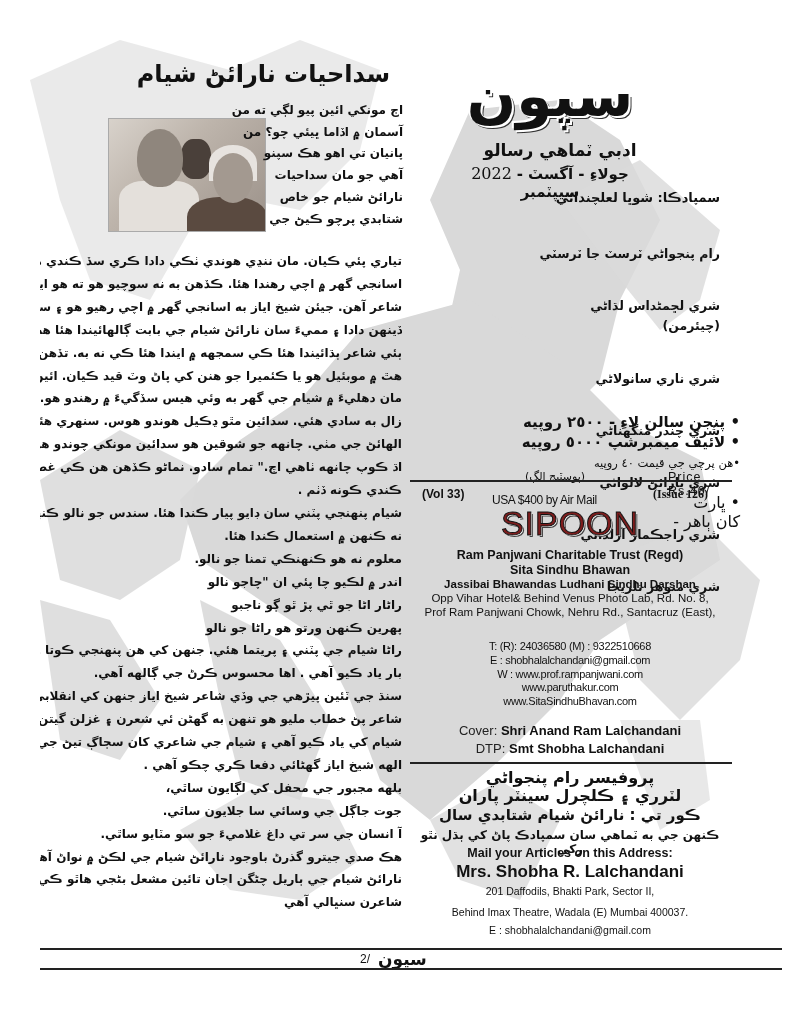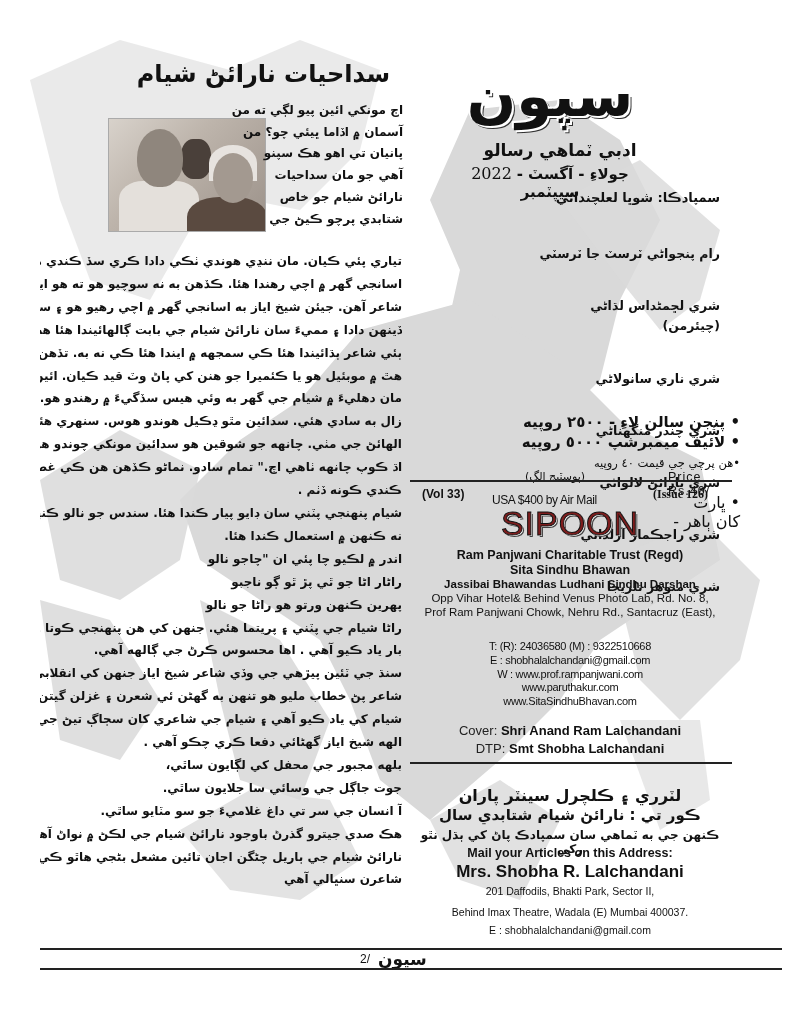--- a/index.html
+++ b/index.html
@@ -145,20 +145,21 @@
       <div>ڏينهن دادا ۽ مميءَ سان نارائڻ شيام جي بابت ڳالهائيندا هئا هڪ</div>
       <div>ٻئي شاعر ٻڌائيندا هئا ڪي سمجهه ۾ ايندا هئا ڪي نه به. تڏهن نه</div>
       <div>هٿ ۾ موبئيل هو يا ڪئميرا جو هنن کي پاڻ وٽ قيد ڪيان. ائين ته</div>
       <div>مان دهليءَ ۾ شيام جي گهر به وئي هيس سڏگيءَ ۾ رهندو هو. سندس</div>
       <div>زال به سادي هئي. سدائين مٿو ڍڪيل هوندو هوس. سنهري هئي. ڳ</div>
       <div>الهائڻ جي مٺي. چانهه جو شوقين هو سدائين مونکي چوندو هو "پٽ</div>
       <div>اڌ ڪوپ چانهه ٺاهي اچ." تمام سادو. نماڻو ڪڏهن هن ڪي غصو</div>
       <div>ڪندي ڪونه ڏٺم .</div>
       <div>شيام پنهنجي پٽني سان ڊايو پيار ڪندا هئا. سندس جو نالو ڪنهن</div>
       <div>نه ڪنهن ۾ استعمال ڪندا هئا.</div>
+      <div>معلوم نه هو ڪنهنڪي تمنا جو نالو.</div>
       <div>اندر ۾ لڪيو چا پئي ان "چاجو نالو</div>
       <div>راڻار اڻا جو ٿي پڙ ٿو ڳو ناجبو</div>
       <div>پهرين ڪنهن ورتو هو راڻا جو نالو</div>
       <div>راڻا شيام جي پٽني ۽ پريتما هئي. جنهن کي هن پنهنجي ڪوتا ۾ بار</div>
       <div>بار ياد ڪيو آهي . اها محسوس ڪرڻ جي ڳالهه آهي.</div>
       <div>سنڌ جي ٽئين پيڙهي جي وڏي شاعر شيخ اياز جنهن کي انقلابي</div>
       <div>شاعر پڻ خطاب مليو هو تنهن به گهڻن ئي شعرن ۽ غزلن گيتن ۾ نارائڻ</div>
       <div>شيام کي ياد ڪيو آهي ۽ شيام جي شاعري کان سڄاڳ تيڻ جي ڳ</div>
       <div>الهه شيخ اياز  گهڻائي دفعا ڪري چڪو آهي .</div>
       <div>بلهه مجبور جي محفل کي لڳايون ساٿي،</div>
@@ -224,20 +225,21 @@
 
     <div class="en-block cover">
       <span class="label-light">Cover: </span><span class="name-bold">Shri Anand Ram Lalchandani</span>
     </div>
     <div class="en-block dtp">
       <span class="label-light">DTP: </span><span class="name-bold">Smt Shobha Lalchandani</span>
     </div>
 
     <div class="hr" style="left:0; top:722px; width:322px;"></div>
 
+    <div class="urdu-block ub1">پروفيسر رام پنجواڻي</div>
     <div class="urdu-block ub2">لٽرري ۽ ڪلچرل سينٽر پاران</div>
     <div class="urdu-block ub3">ڪور تي : نارائڻ شيام  شتابدي سال</div>
     <div class="urdu-block ub4">ڪنهن جي به ٽماهي سان سمپادڪ پاڻ کي ٻڌل نٿو رکي</div>
 
     <div class="en-block mail-title">Mail your Articles on this Address:</div>
     <div class="en-block mail-name">Mrs. Shobha R. Lalchandani</div>
     <div class="en-block mail-addr1">201 Daffodils, Bhakti Park, Sector II,</div>
     <div class="en-block mail-addr2">Behind Imax Theatre, Wadala (E)  Mumbai 400037.</div>
     <div class="en-block mail-email">E : shobhalalchandani@gmail.com</div>
   </section>

